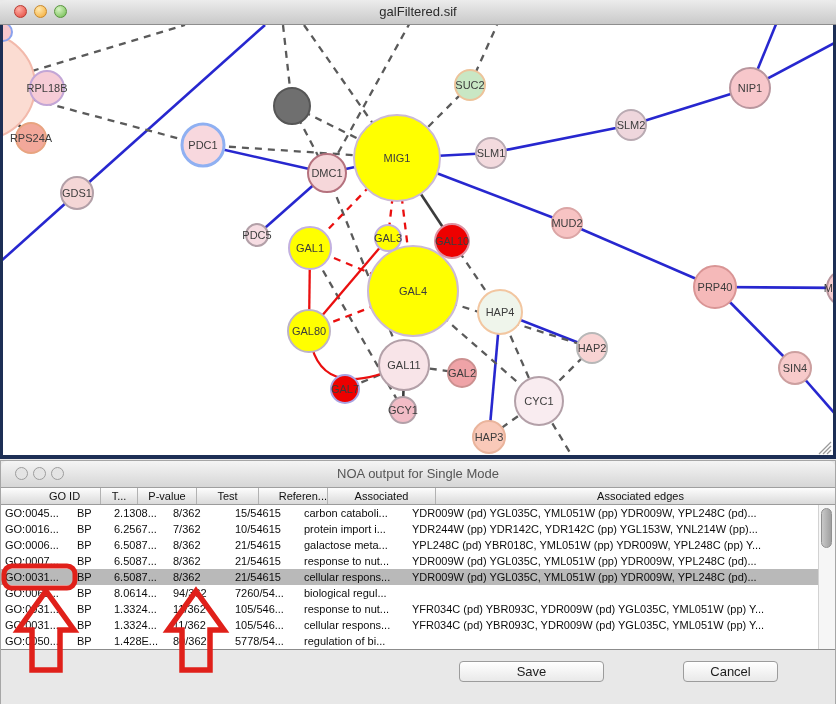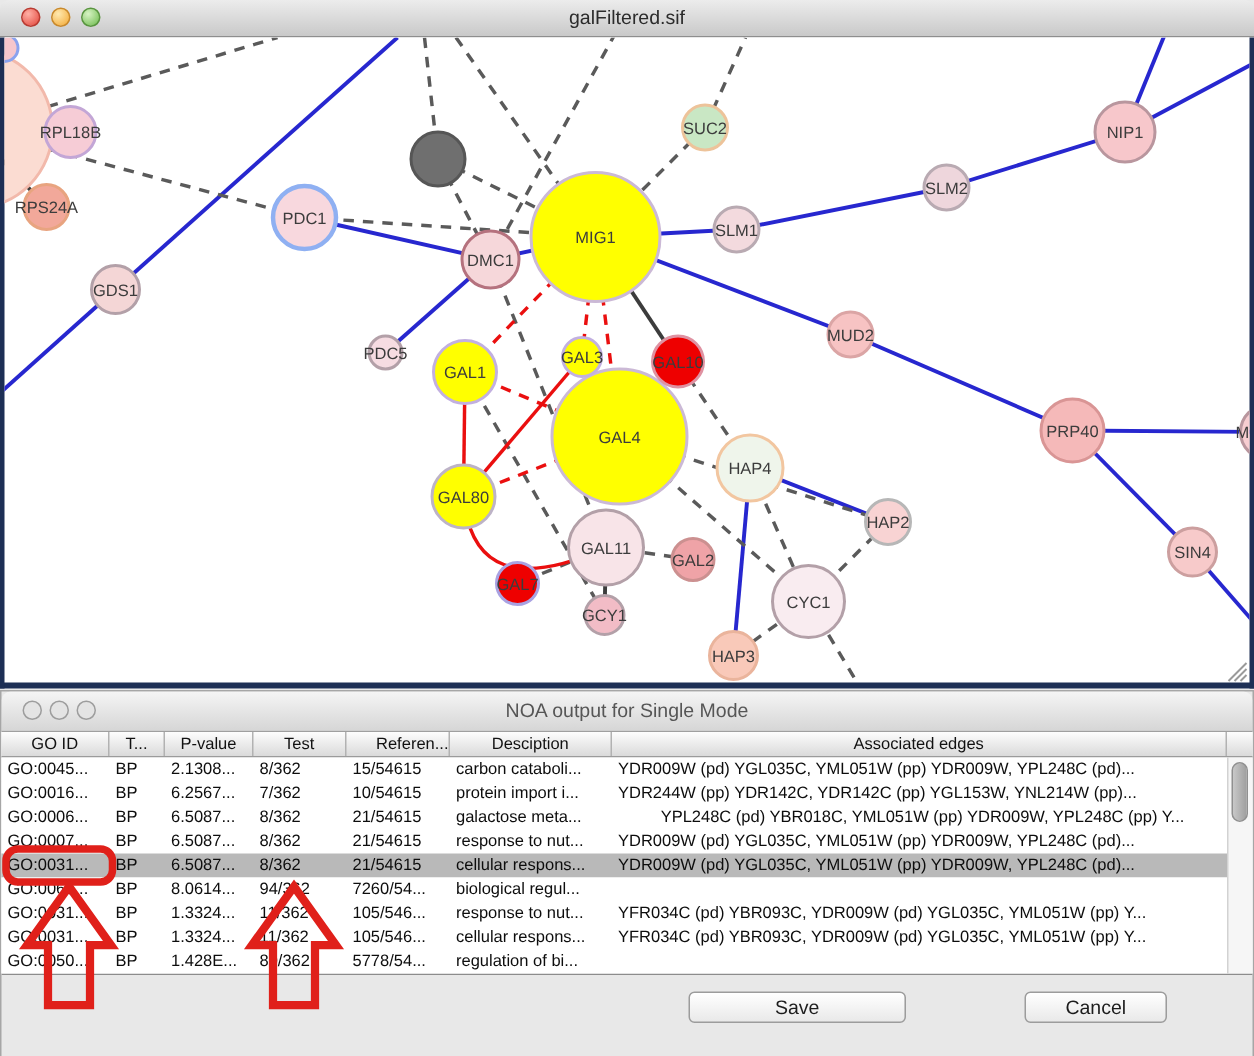--- a/index.html
+++ b/index.html
@@ -46,21 +46,21 @@
   #noa-titlebar .title{
     position:absolute;left:0;right:0;top:5px;text-align:center;
     font-size:13px;color:#565656;
   }
   #noa-titlebar .tl{top:6px;}
   #noa-titlebar .tl.n2{left:32px;}
   #noa-titlebar .tl.n3{left:50px;}
   
   #results-table{position:relative;width:834px;background:#ffffff;border-bottom:1px solid #8c8c8c;}
   .thead{display:flex;height:17px;background:linear-gradient(#fdfdfd,#dadada);
-    border-bottom:1px solid #9b9b9b;box-sizing:border-box;}
+    border-bottom:1px solid #9b9b9b;box-sizing:border-box;padding-left:28px;}
   .th{box-sizing:border-box;border-right:1px solid #b2b2b2;font-size:11px;color:#111;
       text-align:center;line-height:16px;overflow:hidden;white-space:nowrap;flex:0 0 auto;}
   .th.last{border-right:none;}
   .tbody{position:relative;}
   .tr{display:flex;height:16px;background:#ffffff;}
   .tr.selected{background:#b9b9b9;}
   .td{box-sizing:border-box;padding-left:4px;font-size:11px;color:#0d0d0d;line-height:16px;
       overflow:hidden;white-space:nowrap;flex:0 0 auto;}
   #vscroll{
     position:absolute;right:0;top:17px;width:17px;height:144px;
@@ -228,21 +228,21 @@
       <div class="title">NOA output for Single Mode</div>
     </div>
 
     <div id="results-table">
       <div class="thead" id="thead">
           <div class="th" style="width: 72px;">GO ID</div>
           <div class="th" style="width: 37px;">T...</div>
           <div class="th" style="width: 59px;">P-value</div>
           <div class="th" style="width: 62px;">Test</div>
           <div class="th" style="width: 69px; text-align: right;">Referen...</div>
-          <div class="th" style="width: 108px;">Desciption</div>
+          <div class="th" style="width: 108px;">Associated</div>
           <div class="th" style="width: 410px;">Associated edges</div>
           <div class="th last" style="width: 17px;"></div>
         </div>
       <div class="tbody" id="tbody">
           <div class="tr" style="width: 817px;">
             <div class="td" style="width: 72px;">GO:0045...</div>
             <div class="td" style="width: 37px;">BP</div>
             <div class="td" style="width: 59px;">2.1308...</div>
             <div class="td" style="width: 62px;">8/362</div>
             <div class="td" style="width: 69px;">15/54615</div>
@@ -258,21 +258,21 @@
             <div class="td" style="width: 108px;">protein import i...</div>
             <div class="td" style="width: 410px;">YDR244W (pp) YDR142C, YDR142C (pp) YGL153W, YNL214W (pp)...</div>
           </div>
           <div class="tr" style="width: 817px;">
             <div class="td" style="width: 72px;">GO:0006...</div>
             <div class="td" style="width: 37px;">BP</div>
             <div class="td" style="width: 59px;">6.5087...</div>
             <div class="td" style="width: 62px;">8/362</div>
             <div class="td" style="width: 69px;">21/54615</div>
             <div class="td" style="width: 108px;">galactose meta...</div>
-            <div class="td" style="width: 410px; text-align: center;">YPL248C (pd) YBR018C, YML051W (pp) YDR009W, YPL248C (pp) Y...</div>
+            <div class="td" style="width: 410px;">YPL248C (pd) YBR018C, YML051W (pp) YDR009W, YPL248C (pp) Y...</div>
           </div>
           <div class="tr" style="width: 817px;">
             <div class="td" style="width: 72px;">GO:0007...</div>
             <div class="td" style="width: 37px;">BP</div>
             <div class="td" style="width: 59px;">6.5087...</div>
             <div class="td" style="width: 62px;">8/362</div>
             <div class="td" style="width: 69px;">21/54615</div>
             <div class="td" style="width: 108px;">response to nut...</div>
             <div class="td" style="width: 410px;">YDR009W (pd) YGL035C, YML051W (pp) YDR009W, YPL248C (pd)...</div>
           </div>

